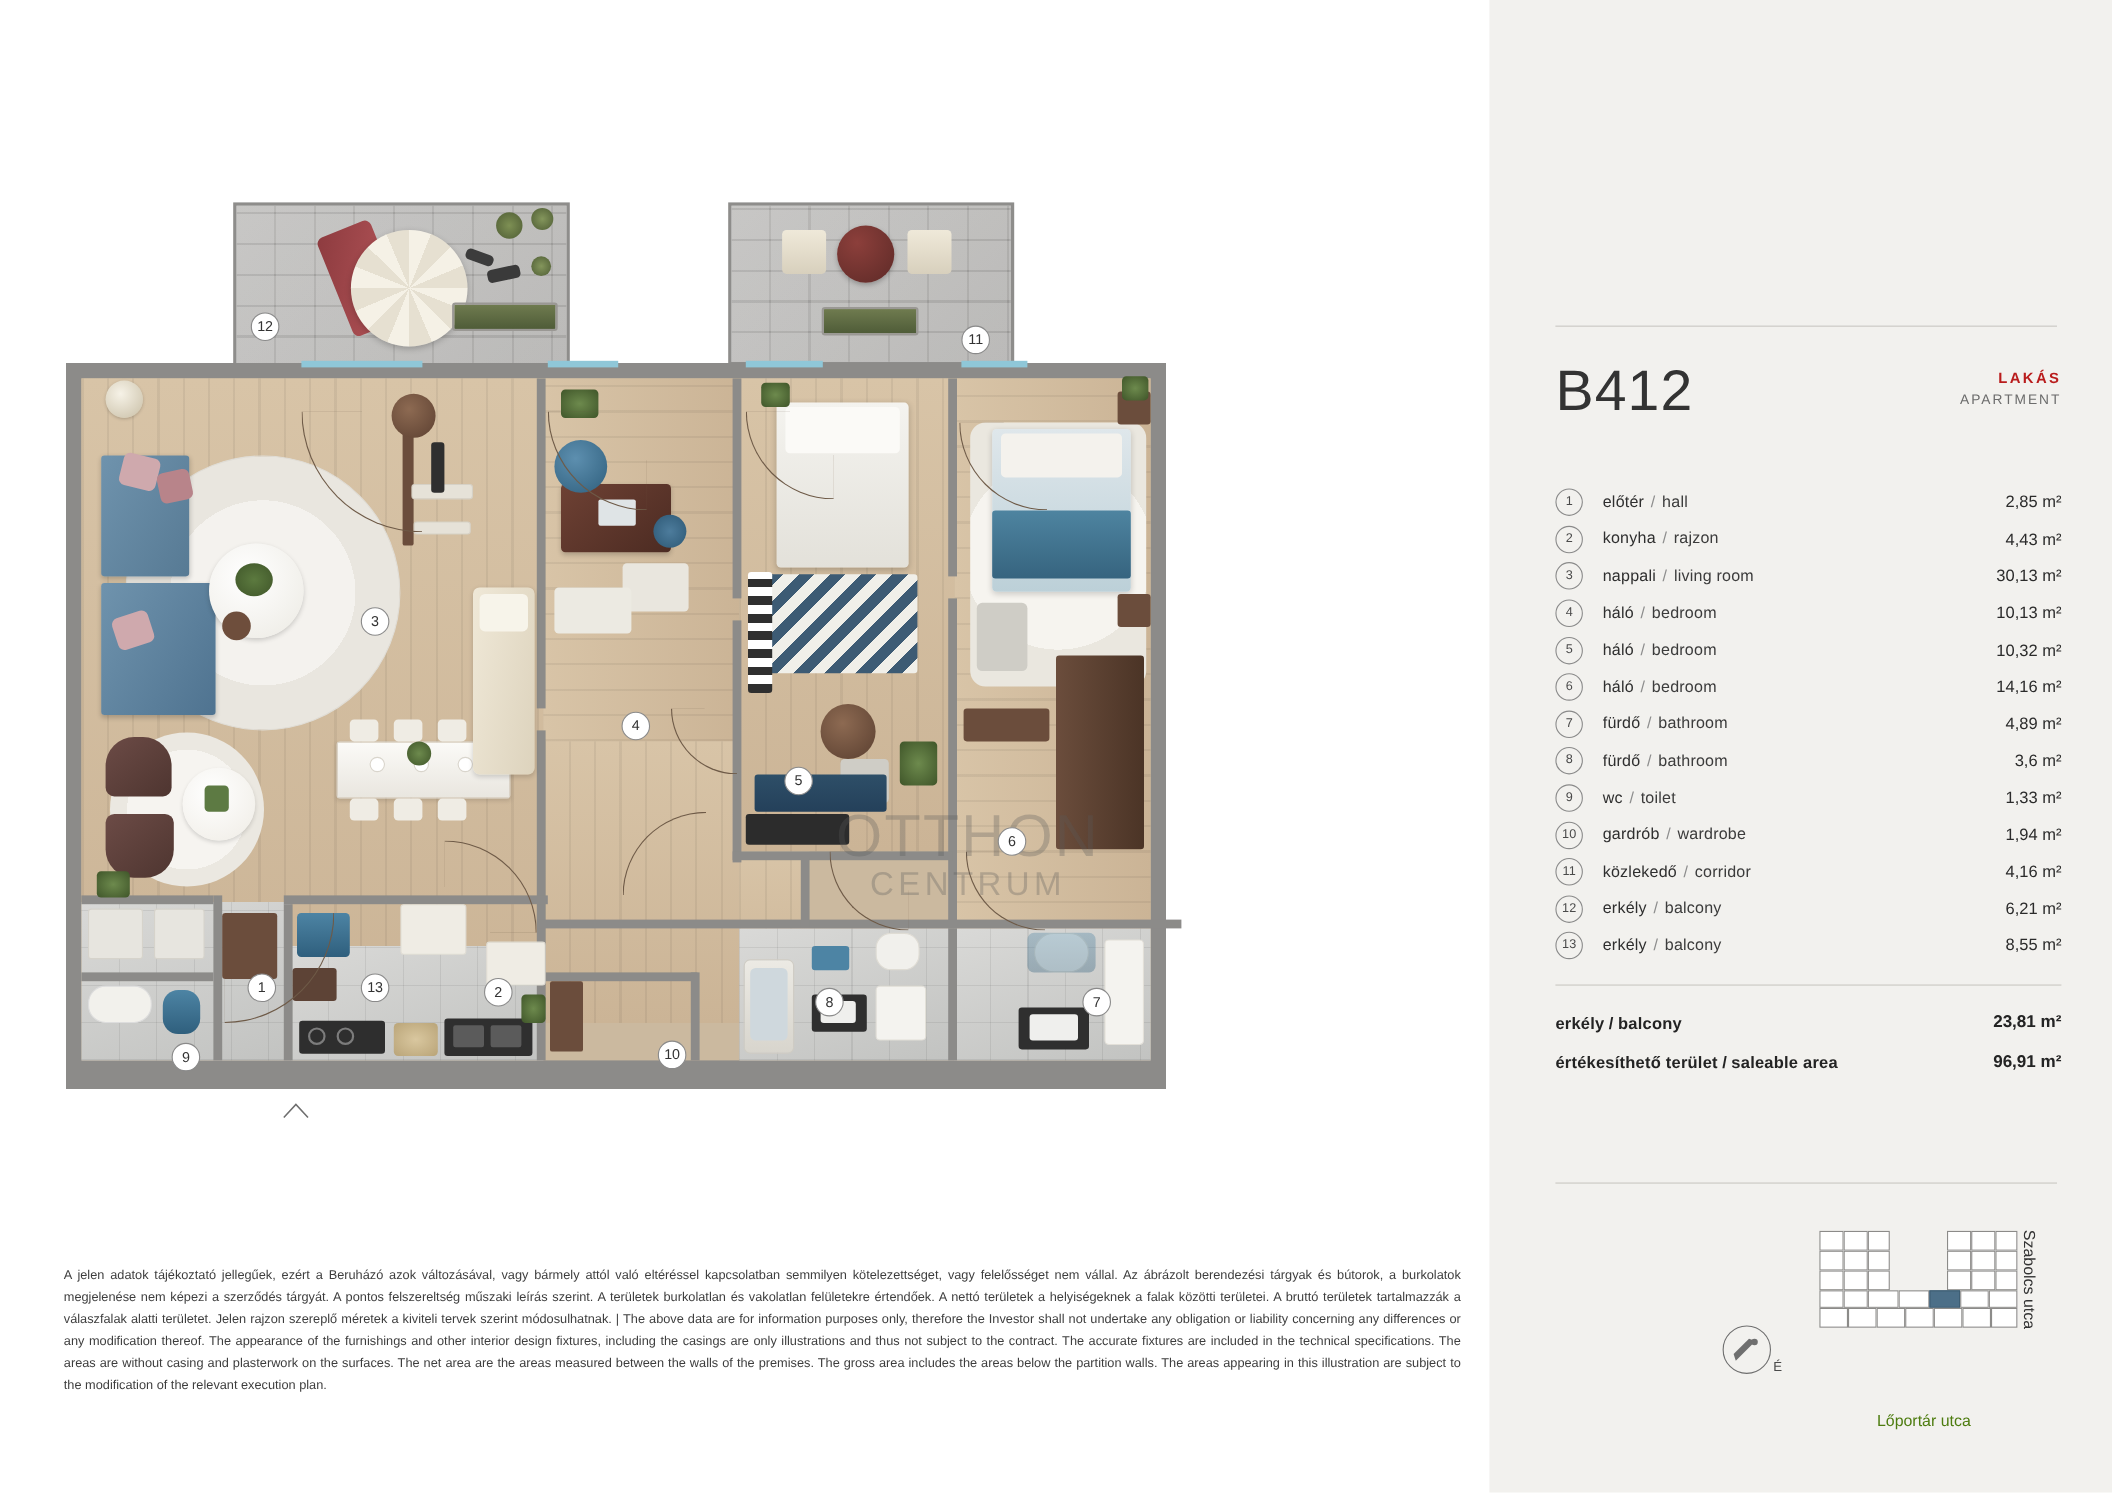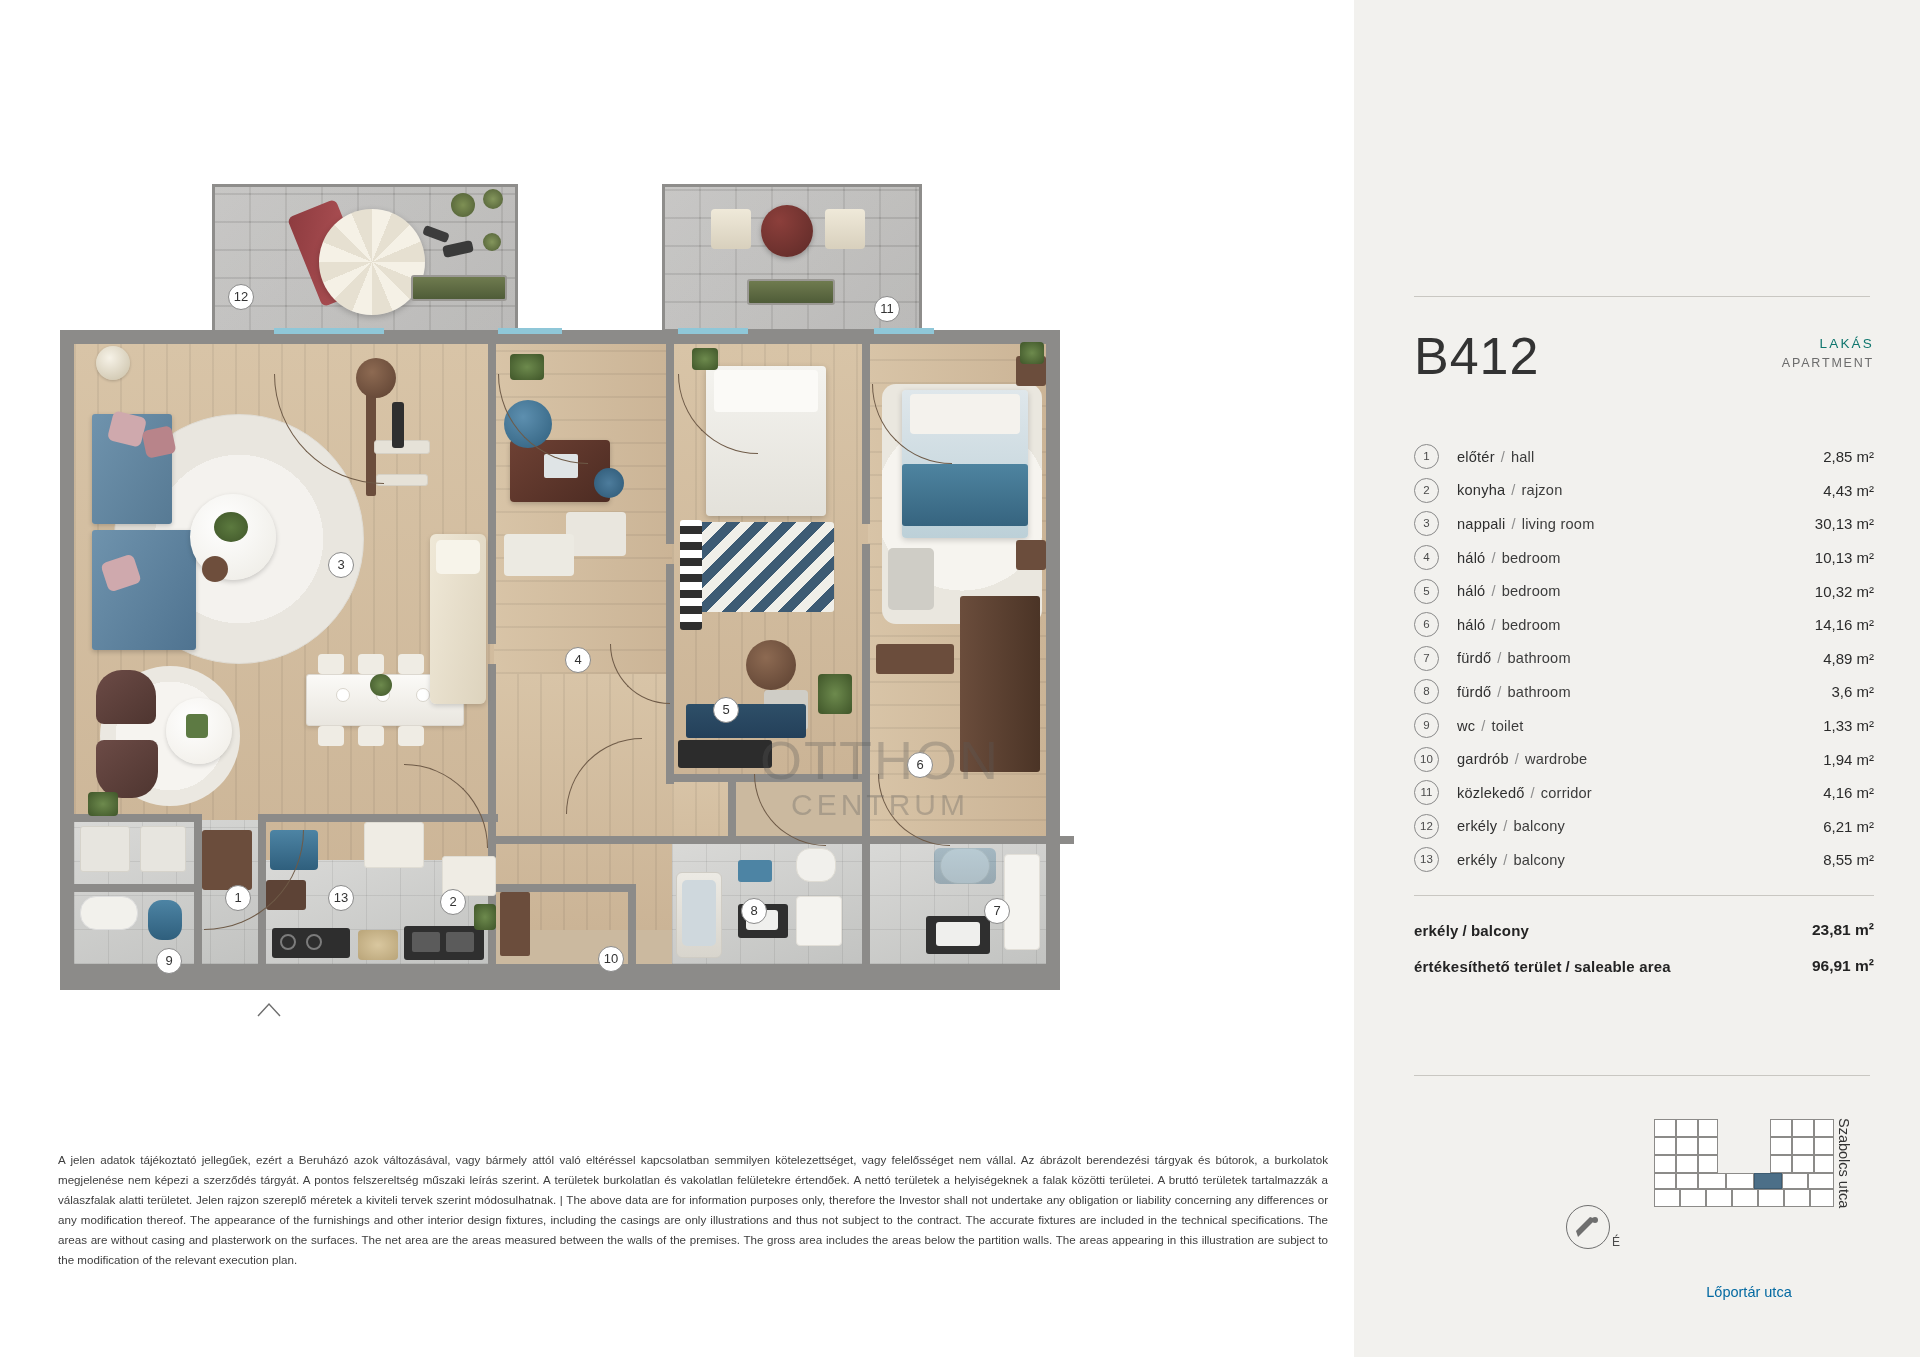--- a/index.html
+++ b/index.html
@@ -107,21 +107,21 @@
 
   .title-row {
     position:absolute; left:60px; top:330px; width:460px;
     display:flex; align-items:center; justify-content:space-between;
   }
   .apt-code {
     font-size:52px; letter-spacing:1px; color:#333; font-weight:400;
     font-family:"Liberation Sans", sans-serif; line-height:1;
   }
   .apt-sub { text-align:right; line-height:1.45; padding-bottom:6px; }
-  .apt-sub .s1 { font-size:13.5px; letter-spacing:2.2px; color:#0f766e; }
+  .apt-sub .s1 { font-size:13.5px; letter-spacing:2.2px; color:#b91c1c;font-weight:bold; }
   .apt-sub .s2 { font-size:12.5px; letter-spacing:1.8px; color:#6c6c6c; }
 
   .table { position:absolute; left:60px; top:440px; width:460px; }
   .trow {
     display:flex; align-items:center; height:33.6px;
     font-size:14.6px; color:#2f2f2f;
   }
   .num {
     width:25px; height:25px; border-radius:50%; border:1px solid #8a8a8a;
     font-size:11.5px; line-height:23px; text-align:center; color:#4a4a4a;
@@ -155,21 +155,21 @@
     border:1px solid #6f6f6f; border-radius:50%;
   }
   .compass .needle {
     position:absolute; left:8px; top:8px; width:28px; height:28px;
   }
   .compass .n-label {
     position:absolute; left:46px; top:30px; font-size:12px; color:#4a4a4a;
   }
   .street-bottom {
     position:absolute; left:300px; top:1284px; width:190px;
-    text-align:center; font-size:14.5px; color:#0369a1;
+    text-align:center; font-size:14.5px; color:#4d7c0f;
   }
   .street-right {
     position:absolute; left:498px; top:1118px;
     font-size:14.5px; color:#333;
     transform:rotate(90deg); transform-origin:left top; white-space:nowrap;
   }
 </style>
 </head>
 <body>
 

